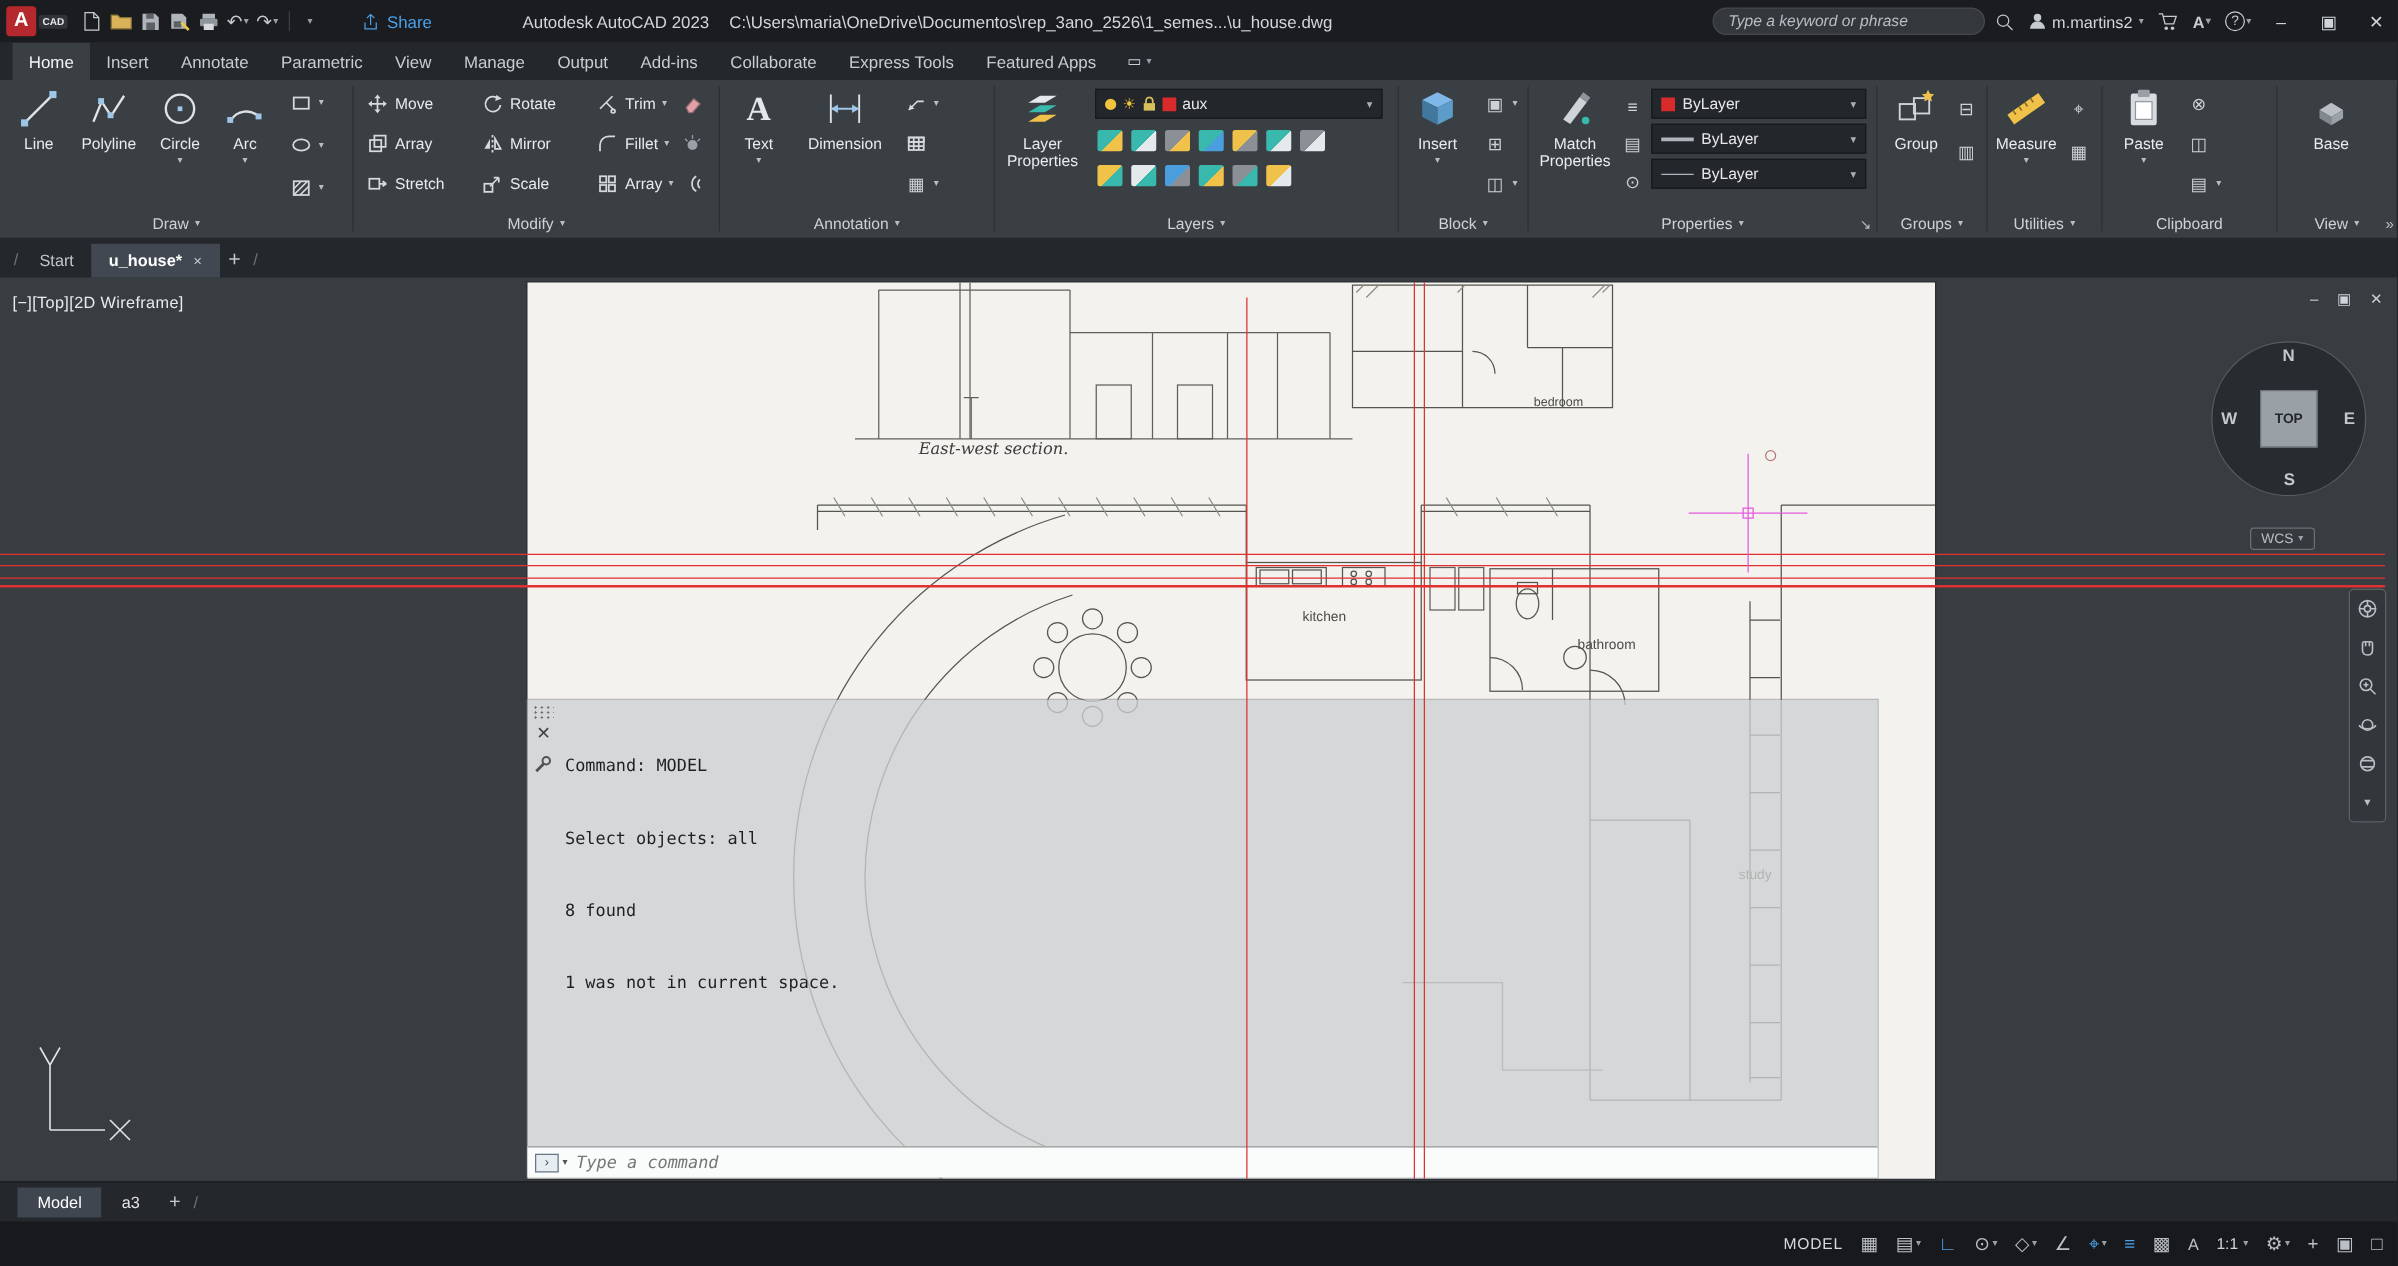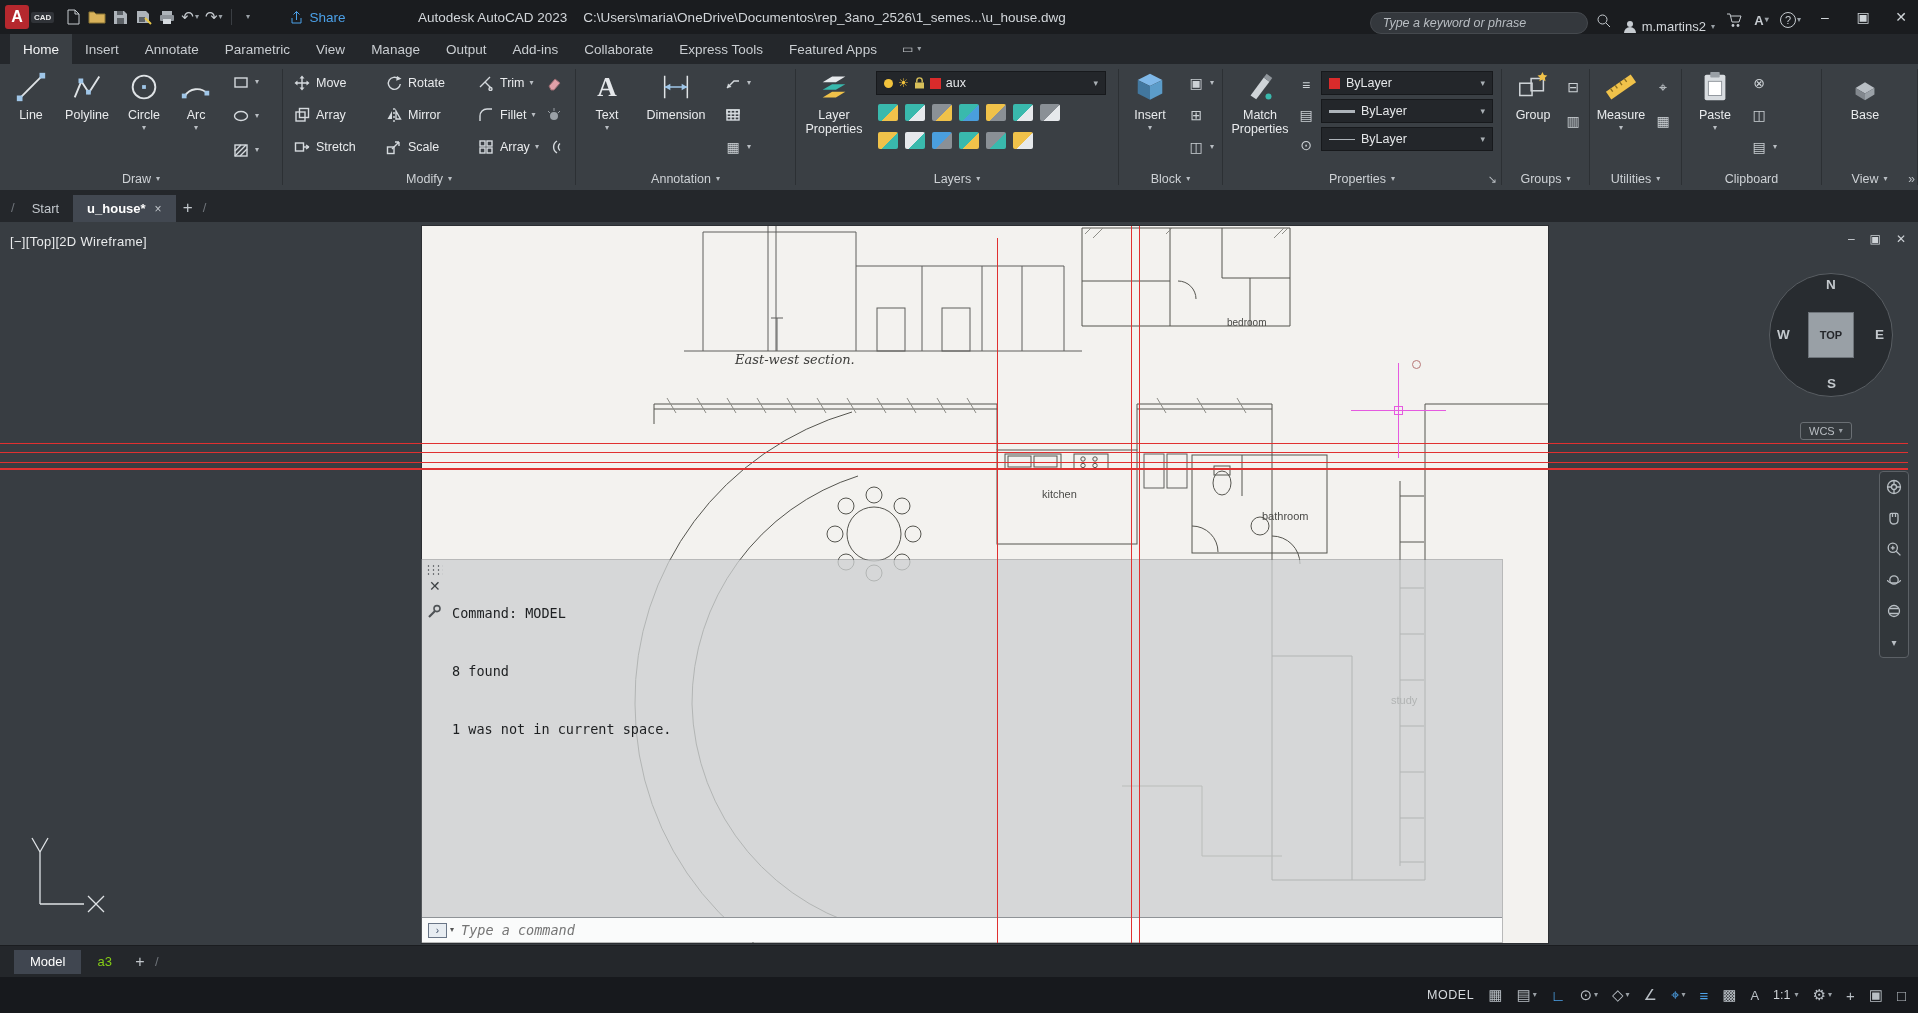--- a/index.html
+++ b/index.html
@@ -9,21 +9,21 @@
 
 
 .titlebar{position:absolute;top:0;left:0;right:0;height:34px;background:#1a1c1f;display:flex;align-items:center;z-index:60}
 .logo-a{width:24px;height:24px;background:#b5282e;border-radius:3px;color:#fff;font-weight:700;font-size:16px;display:flex;align-items:center;justify-content:center;margin-left:5px}
 .logo-cad{font-size:8px;font-weight:700;color:#e8e8e8;background:#303338;border-radius:2px;padding:1px 3px;margin:0 8px 0 2px}
 .tbi{height:28px;min-width:23px;padding:0 3px;display:flex;align-items:center;justify-content:center;color:#c6cbd0;font-size:15px;gap:1px}
 .caret{font-size:8px;color:#9aa0a6;line-height:8px}
 .tb-sep{width:1px;height:16px;background:#3a3e43;margin:0 5px}
 .share{display:flex;align-items:center;gap:6px;color:#4ba0e8;font-size:13.5px;margin:0 29px}
 .tb-title{position:absolute;left:418px;top:0;height:34px;display:flex;align-items:center;gap:16px;font-size:13.5px;color:#d2d6da;pointer-events:none}
-.tb-right{margin-left:auto;display:flex;align-items:flex-end;gap:4px}
+.tb-right{margin-left:auto;display:flex;align-items:center;gap:4px}
 .searchbox{width:218px;height:22px;background:#34383d;border:1px solid #45494e;border-radius:11px;color:#cfd4d8;font-size:12.5px;padding:0 12px;font-family:"Liberation Sans",sans-serif}
 .searchbox::placeholder{color:#b9bec3;font-style:italic}
 .user{display:flex;align-items:center;gap:5px;font-size:13px;color:#d2d6da;margin:0 4px}
 .helpq{width:16px;height:16px;border:1px solid #c6cbd0;border-radius:50%;display:flex;align-items:center;justify-content:center;font-size:11px;color:#c6cbd0}
 .winbtn{width:34px;height:34px;display:flex;align-items:center;justify-content:center;color:#cfd4d8;font-size:14px}
 
 
 .rtabs{position:absolute;top:34px;left:0;right:0;height:30px;background:#24272b;display:flex;align-items:stretch;padding-left:10px;z-index:59}
 .rtab{display:flex;align-items:center;padding:0 13px;font-size:13.5px;color:#c9cdd1}
 .rtab.active{background:#3a3f44;color:#f3f4f5}
@@ -93,21 +93,21 @@
 .vc-l{position:absolute;color:#c3c8cc;font-size:13.5px;font-weight:700}
 .vc-face{position:absolute;left:39px;top:39px;width:46px;height:46px;background:#99a0a6;border:1px solid #6e747a;display:flex;align-items:center;justify-content:center;font-size:11px;font-weight:700;color:#24262a}
 .wcs{position:absolute;left:1800px;top:200px;height:18px;padding:0 8px;border:1px solid #6a6f74;border-radius:3px;background:rgba(52,56,60,0.6);display:flex;align-items:center;gap:4px;font-size:11px;color:#b9bec3;z-index:14}
 .navbar{position:absolute;left:1879px;top:249px;width:30px;border:1px solid #5c6166;border-radius:4px;background:rgba(44,48,52,0.45);z-index:14;display:flex;flex-direction:column;align-items:center;padding:5px 0;gap:11px}
 .nb{width:20px;height:20px;display:flex;align-items:center;justify-content:center;color:#b9bfc4;font-size:13px}
 .nb svg{stroke:#b9bfc4;fill:none;stroke-width:1.3}
 .ucs{position:absolute;left:26px;top:612px;z-index:5}
 
 
 .ltabs{position:absolute;top:945px;left:0;right:0;height:32px;background:#24272b;border-top:1px solid #1b1d20;display:flex;align-items:center;padding-left:14px;z-index:57}
-.ltab{height:24px;display:flex;align-items:center;padding:0 16px;font-size:13px;color:#84cc16}
+.ltab{height:24px;display:flex;align-items:center;padding:0 16px;font-size:13px;color:#e5e5e5}
 .ltab.active{background:#404650;color:#fff}
 .lplus{width:24px;height:24px;display:flex;align-items:center;justify-content:center;color:#c2c7cc;font-size:16px}
 
 
 .statusbar{position:absolute;bottom:0;left:0;right:0;height:36px;background:#17191d;display:flex;align-items:center;z-index:60}
 .sb-right{margin-left:auto;display:flex;align-items:center;gap:14px;padding-right:12px}
 .sbi{display:flex;align-items:center;gap:2px;color:#b9bfc5;font-size:15px}
 .sbi.on{color:#4da3ea}
 .sb-model{font-size:12.5px;letter-spacing:.6px;color:#d6dade}
 .sb-scale{font-size:12.5px;color:#d0d4d8;display:flex;gap:4px;align-items:center}
@@ -854,20 +854,21 @@
       <span class="cw-grip"></span>
       <span class="cw-x">✕</span>
       <span class="cw-wrench">
           <svg width="15" height="15" viewBox="0 0 15 15">
             <path d="M2 13 L8 7" stroke="#4f5356" stroke-width="2.2"></path>
             <circle cx="10" cy="4.6" r="3" stroke="#4f5356" fill="none" stroke-width="1.6"></circle>
           </svg>
         </span>
       <div class="cw-text">
         <div>Command: MODEL</div>
+        <div>Select objects: all</div>
         <div>8 found</div>
         <div>1 was not in current space.</div>
         
         
         
         
         
         
         
         

